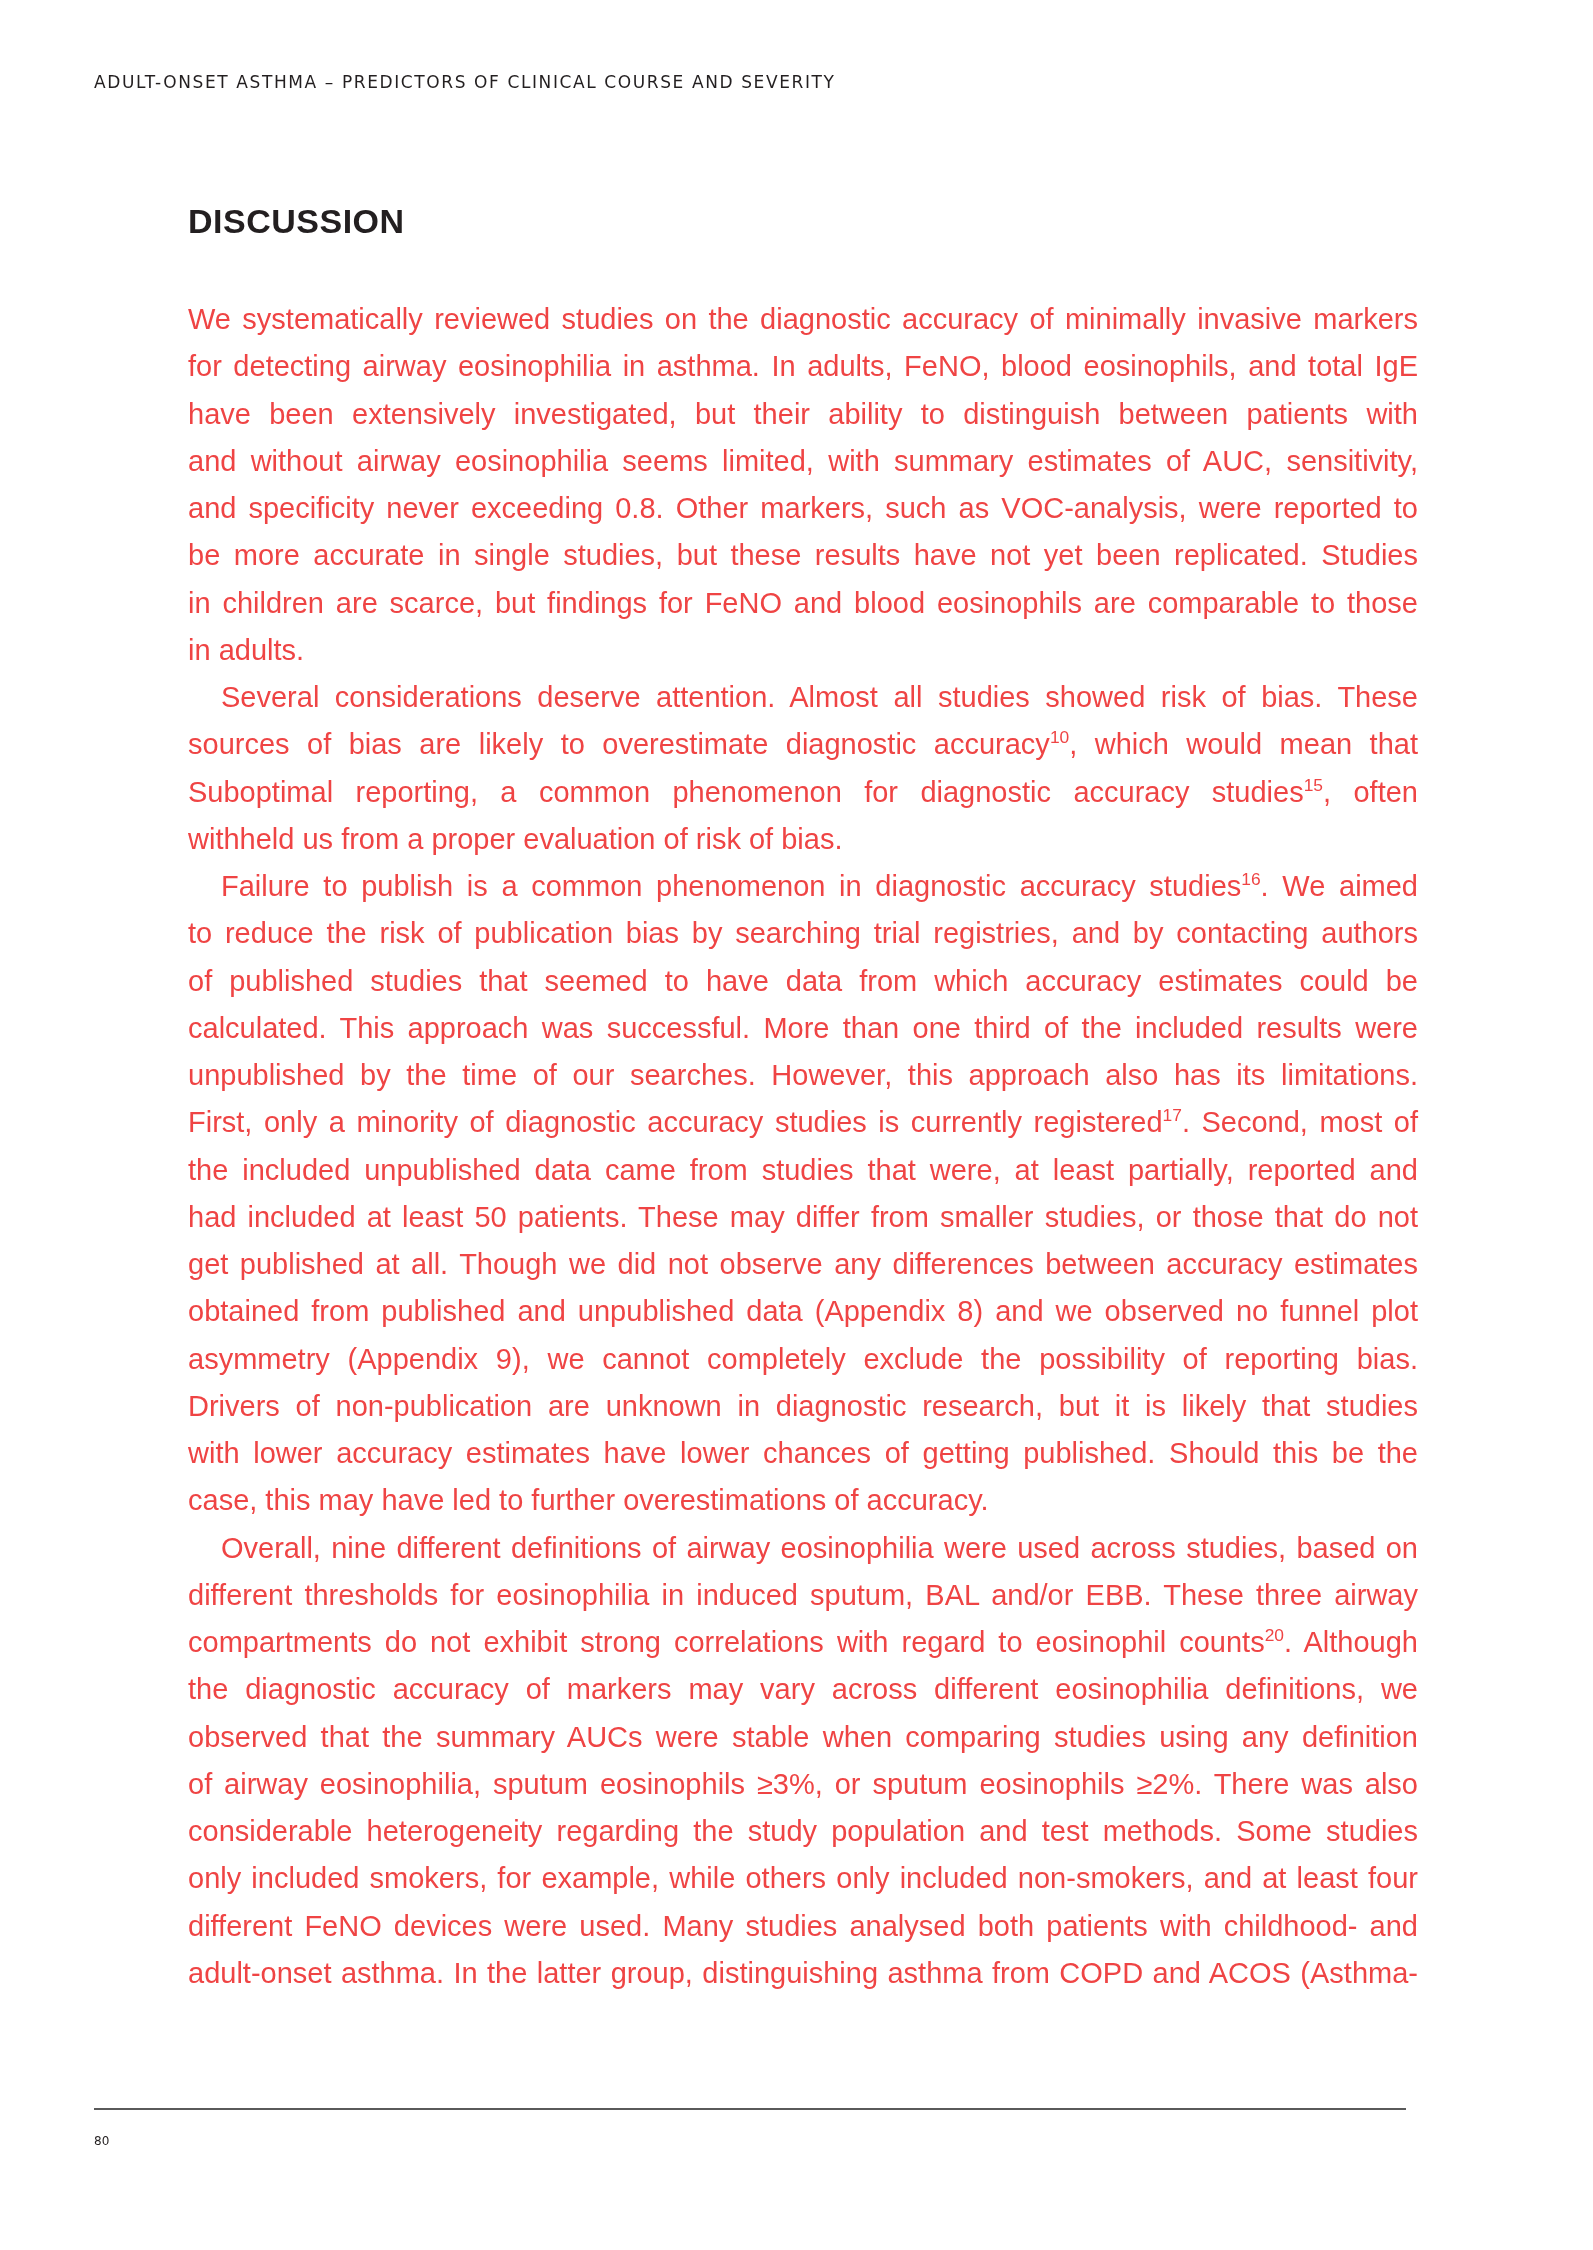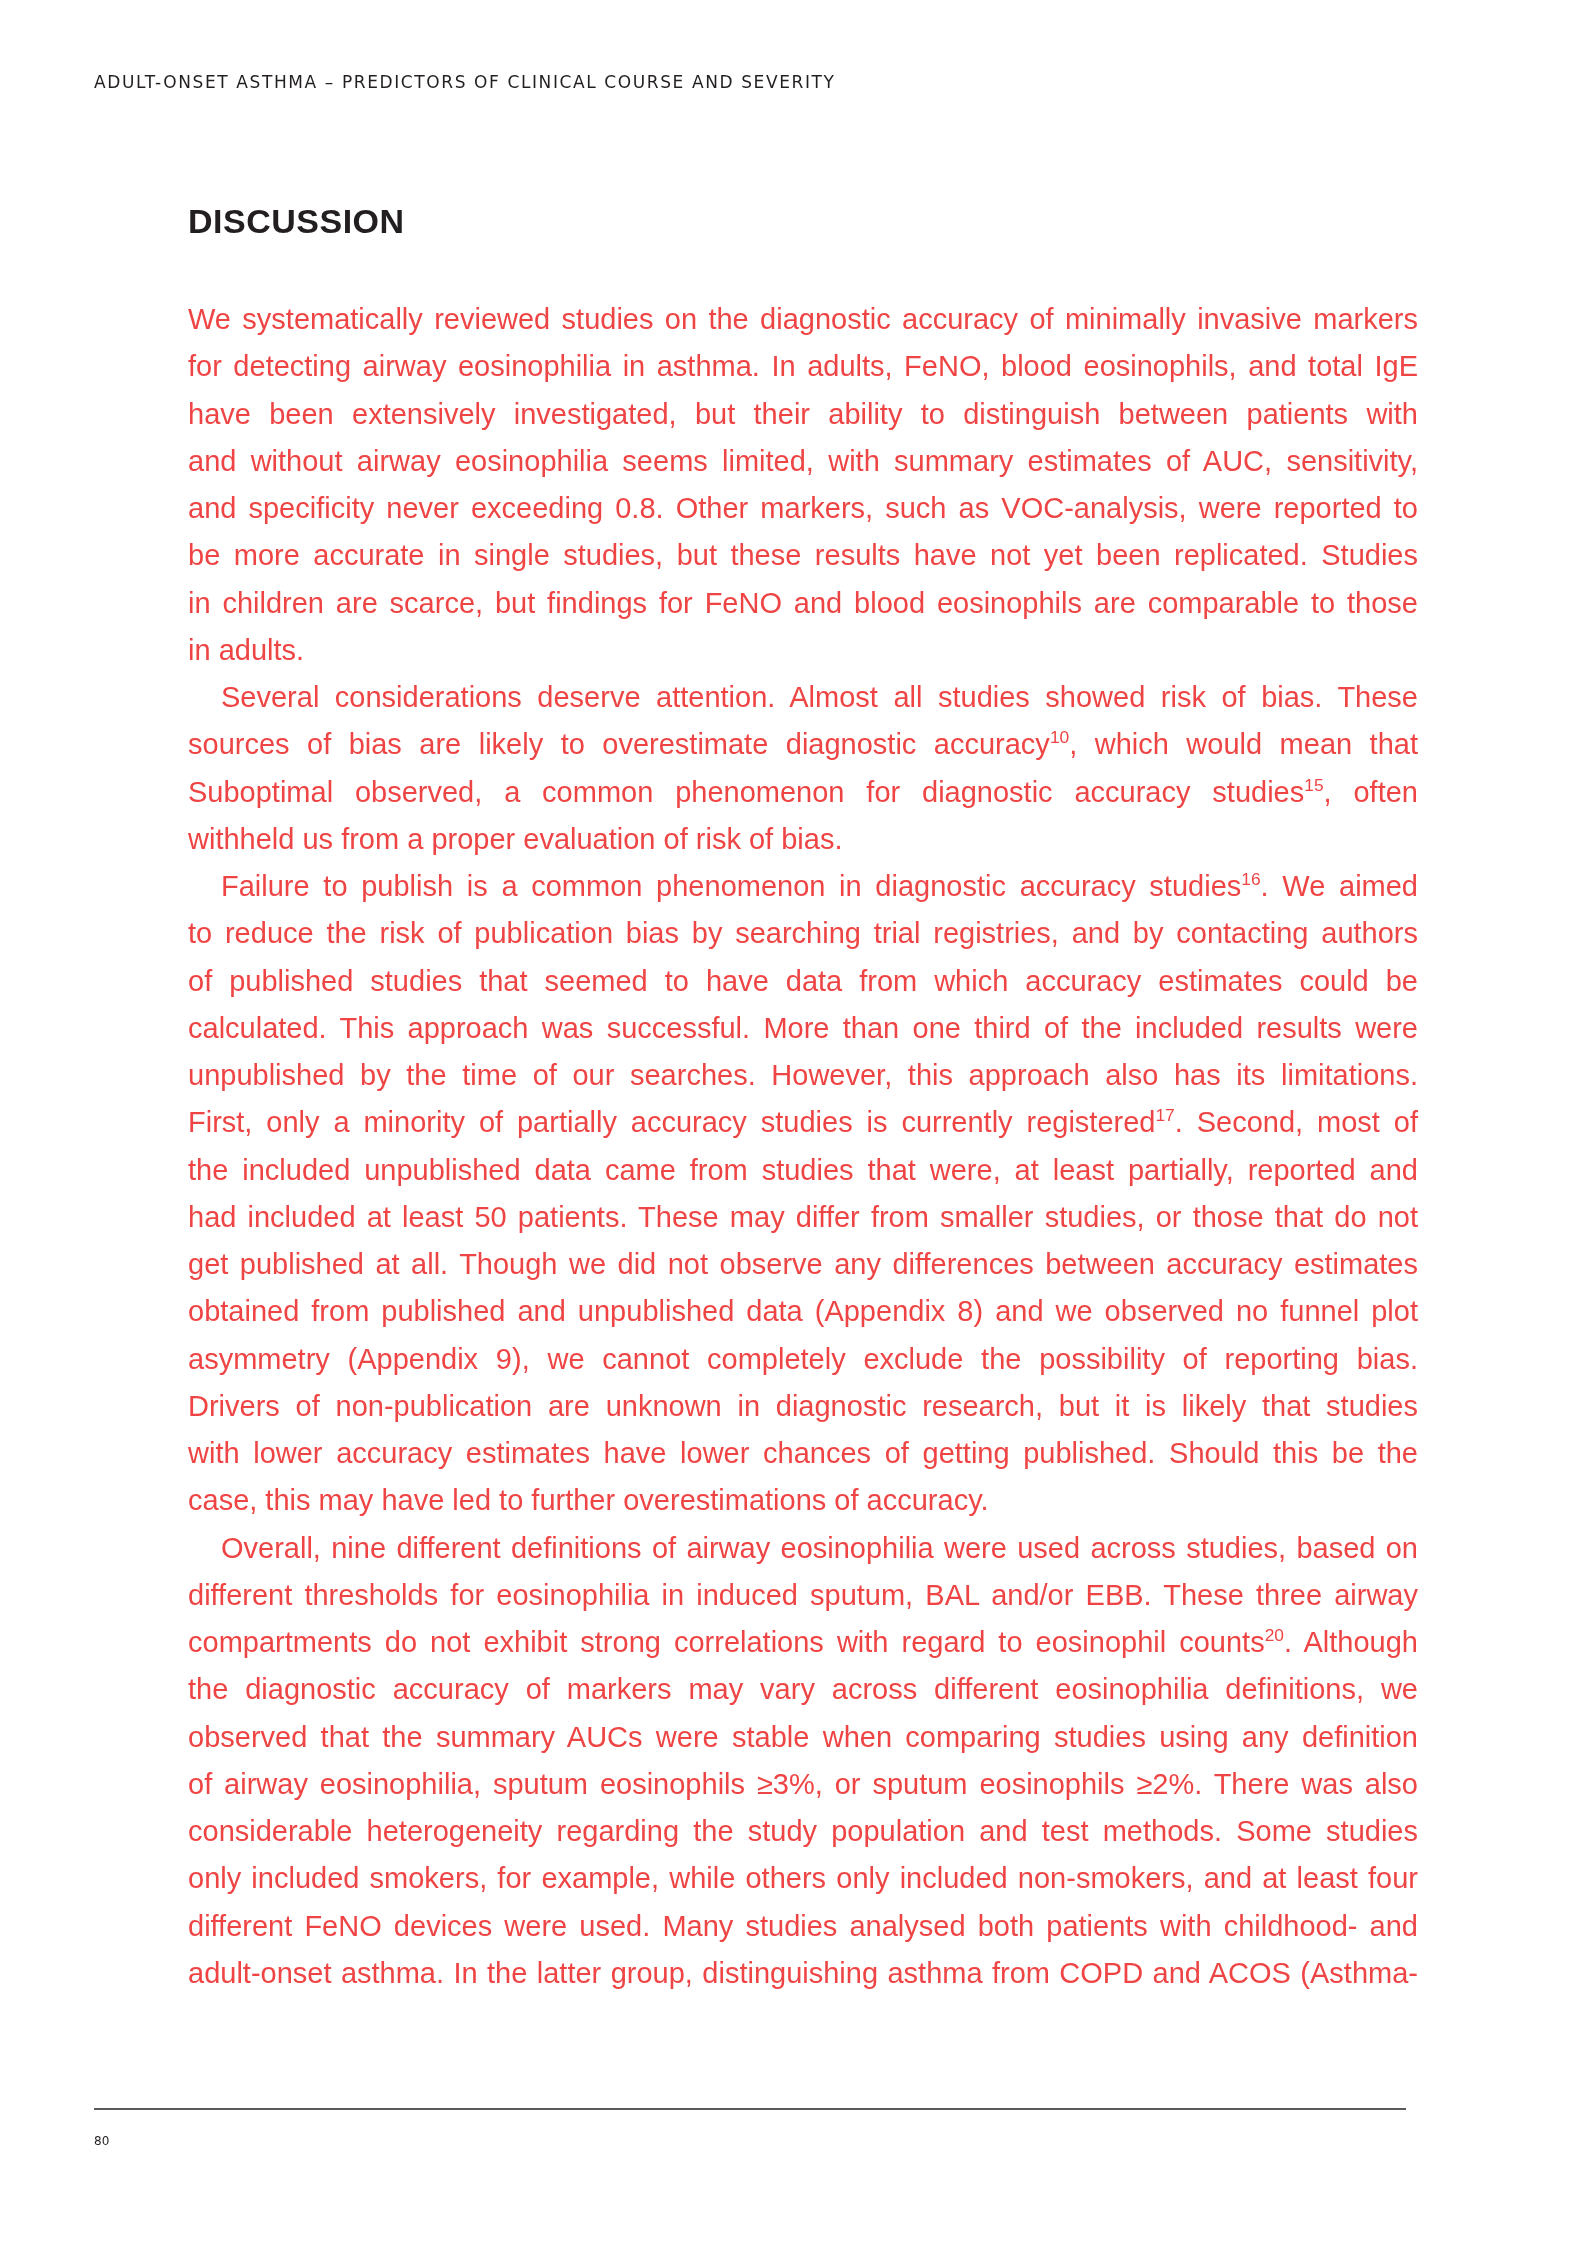--- a/index.html
+++ b/index.html
@@ -47,30 +47,30 @@
       <span class="line"><span>have been extensively investigated, but their ability to distinguish between patients with</span></span>
       <span class="line"><span>and without airway eosinophilia seems limited, with summary estimates of AUC, sensitivity,</span></span>
       <span class="line"><span>and specificity never exceeding 0.8. Other markers, such as VOC-analysis, were reported to</span></span>
       <span class="line"><span>be more accurate in single studies, but these results have not yet been replicated. Studies</span></span>
       <span class="line"><span>in children are scarce, but findings for FeNO and blood eosinophils are comparable to those</span></span>
       <span class="line last"><span>in adults.</span></span>
     </p>
     <p>
       <span class="line" style="text-indent: 33px;"><span>Several considerations deserve attention. Almost all studies showed risk of bias. These</span></span>
       <span class="line"><span>sources of bias are likely to overestimate diagnostic accuracy</span><sup>10</sup><span>, which would mean that</span></span>
-      <span class="line"><span>Suboptimal observed, a common phenomenon for diagnostic accuracy studies</span><sup>15</sup><span>, often</span></span>
+      <span class="line"><span>Suboptimal reporting, a common phenomenon for diagnostic accuracy studies</span><sup>15</sup><span>, often</span></span>
       <span class="line last"><span>withheld us from a proper evaluation of risk of bias.</span></span>
     </p>
     <p>
       <span class="line" style="text-indent: 33px;"><span>Failure to publish is a common phenomenon in diagnostic accuracy studies</span><sup>16</sup><span>. We aimed</span></span>
       <span class="line"><span>to reduce the risk of publication bias by searching trial registries, and by contacting authors</span></span>
       <span class="line"><span>of published studies that seemed to have data from which accuracy estimates could be</span></span>
       <span class="line"><span>calculated. This approach was successful. More than one third of the included results were</span></span>
       <span class="line"><span>unpublished by the time of our searches. However, this approach also has its limitations.</span></span>
-      <span class="line"><span>First, only a minority of partially accuracy studies is currently registered</span><sup>17</sup><span>. Second, most of</span></span>
+      <span class="line"><span>First, only a minority of diagnostic accuracy studies is currently registered</span><sup>17</sup><span>. Second, most of</span></span>
       <span class="line"><span>the included unpublished data came from studies that were, at least partially, reported and</span></span>
       <span class="line"><span>had included at least 50 patients. These may differ from smaller studies, or those that do not</span></span>
       <span class="line"><span>get published at all. Though we did not observe any differences between accuracy estimates</span></span>
       <span class="line"><span>obtained from published and unpublished data (Appendix 8) and we observed no funnel plot</span></span>
       <span class="line"><span>asymmetry (Appendix 9), we cannot completely exclude the possibility of reporting bias.</span></span>
       <span class="line"><span>Drivers of non-publication are unknown in diagnostic research, but it is likely that studies</span></span>
       <span class="line"><span>with lower accuracy estimates have lower chances of getting published. Should this be the</span></span>
       <span class="line last"><span>case, this may have led to further overestimations of accuracy.</span></span>
     </p>
     <p>

